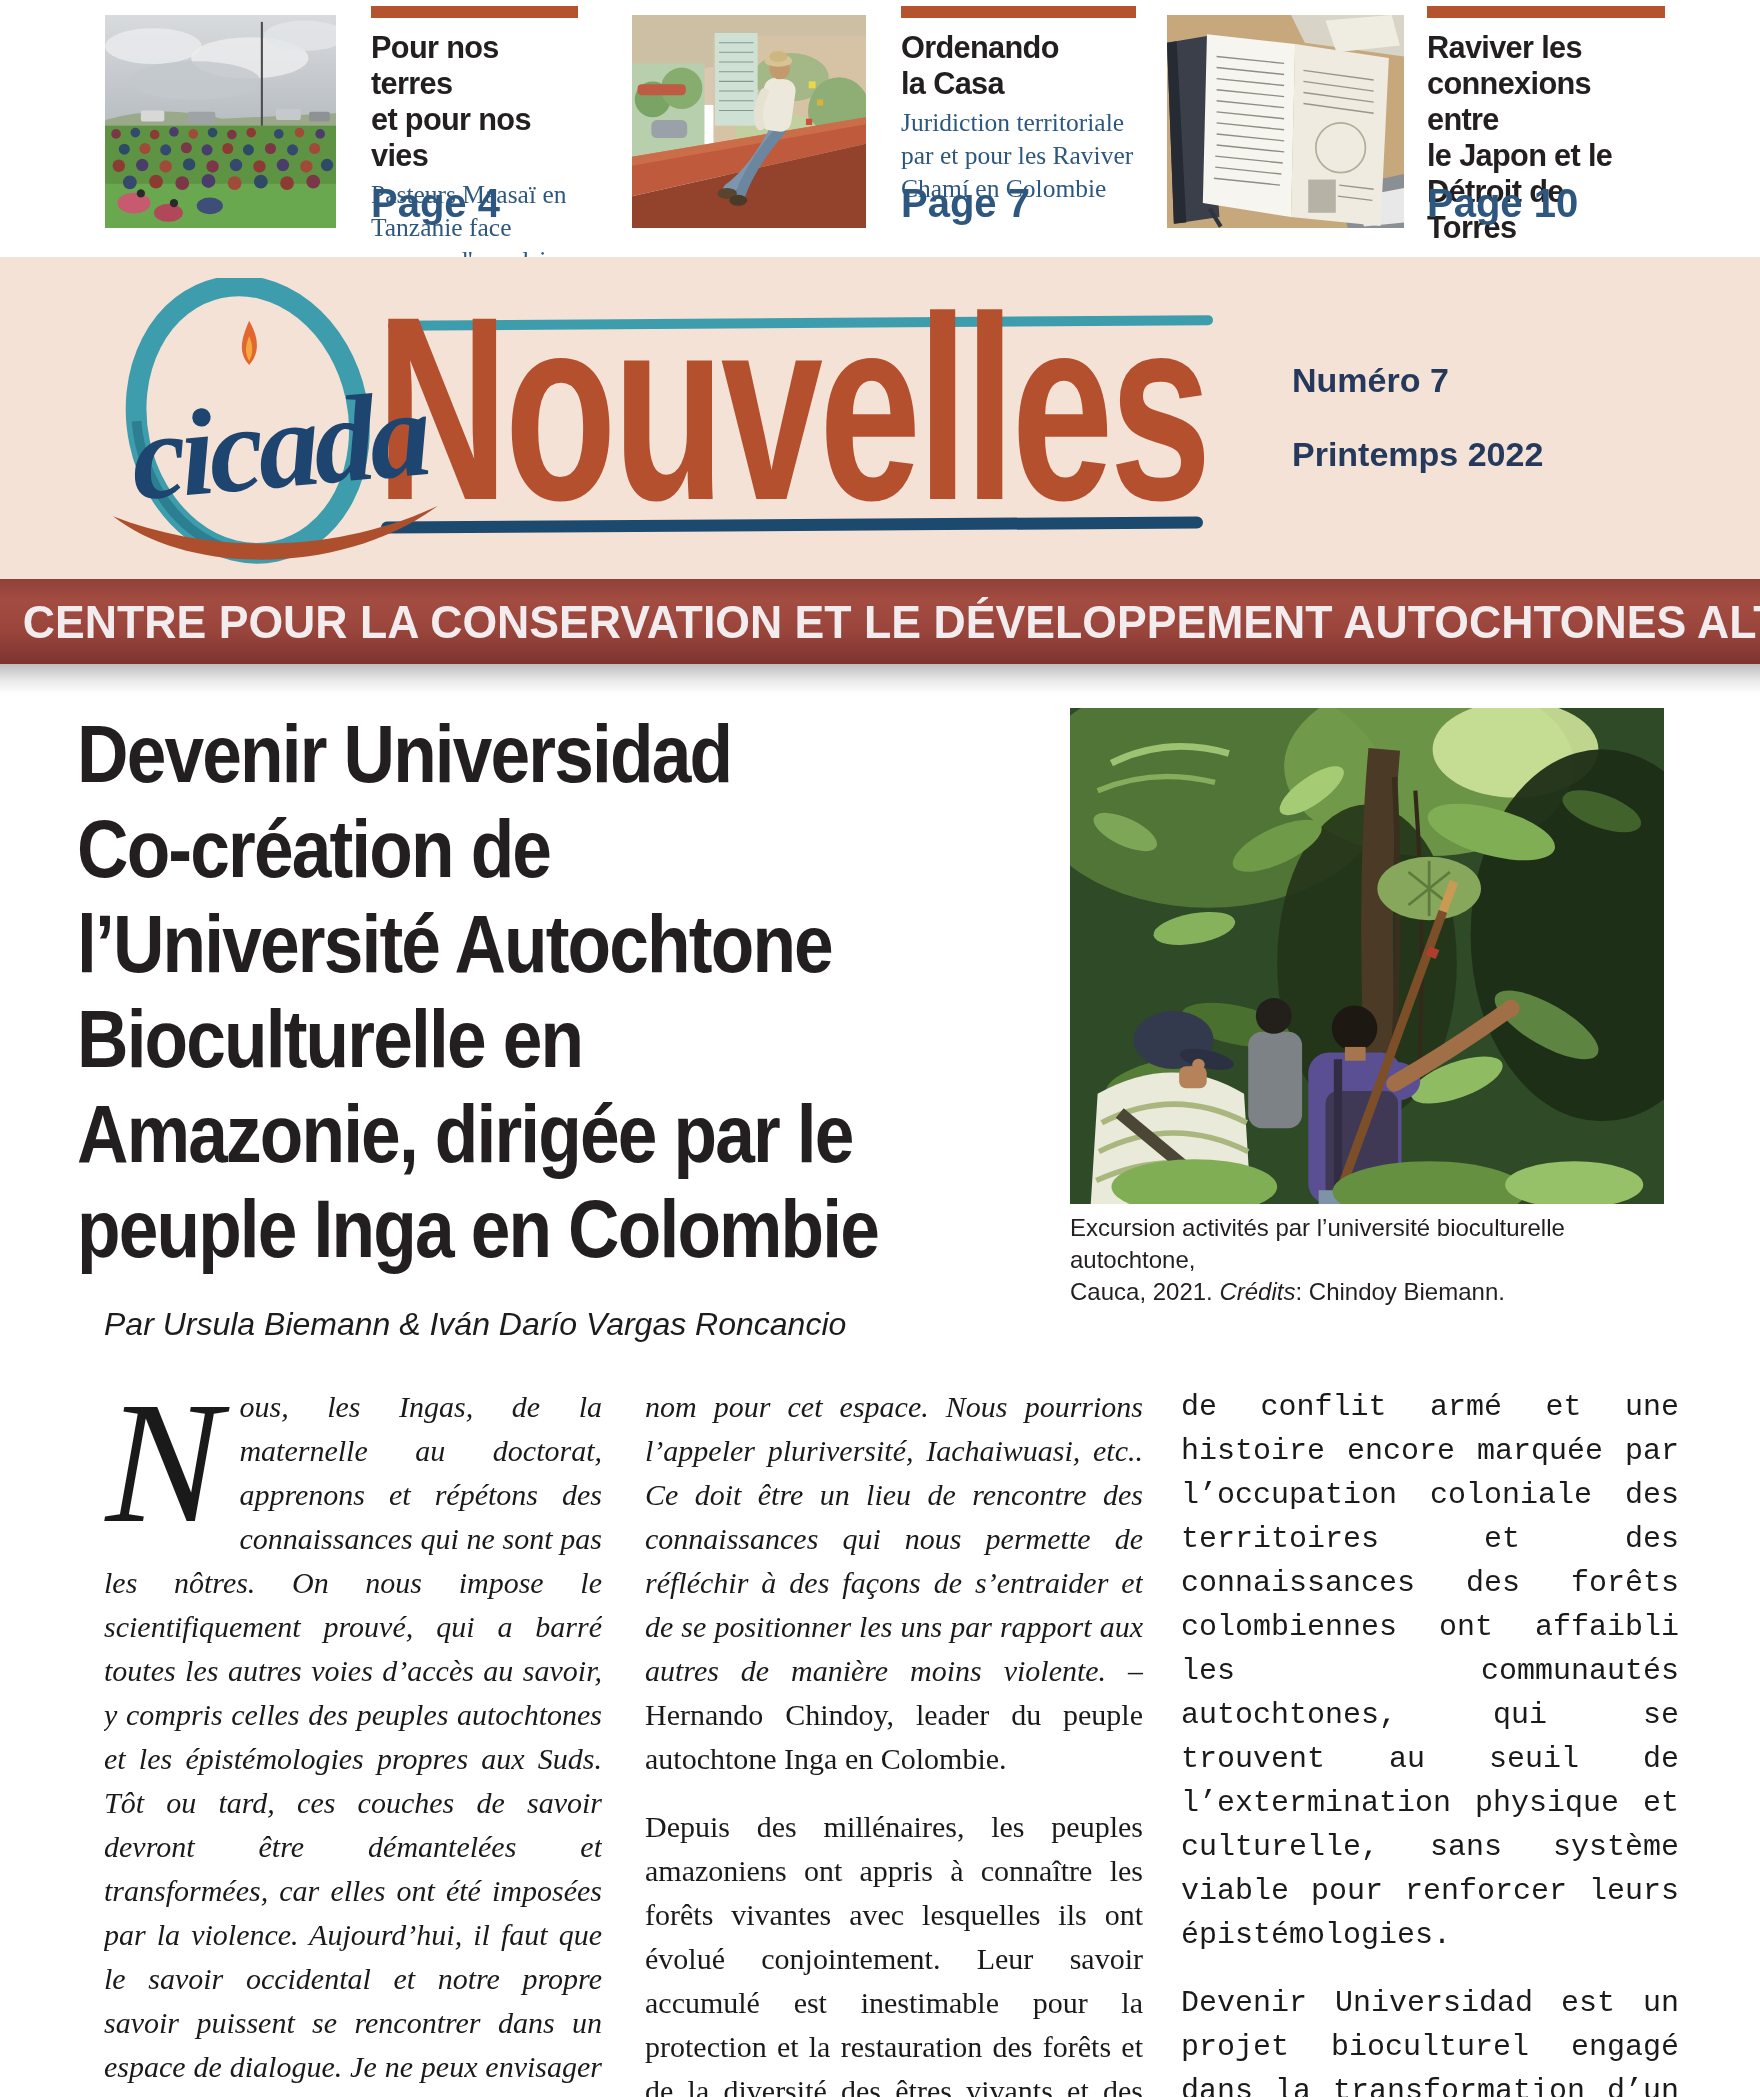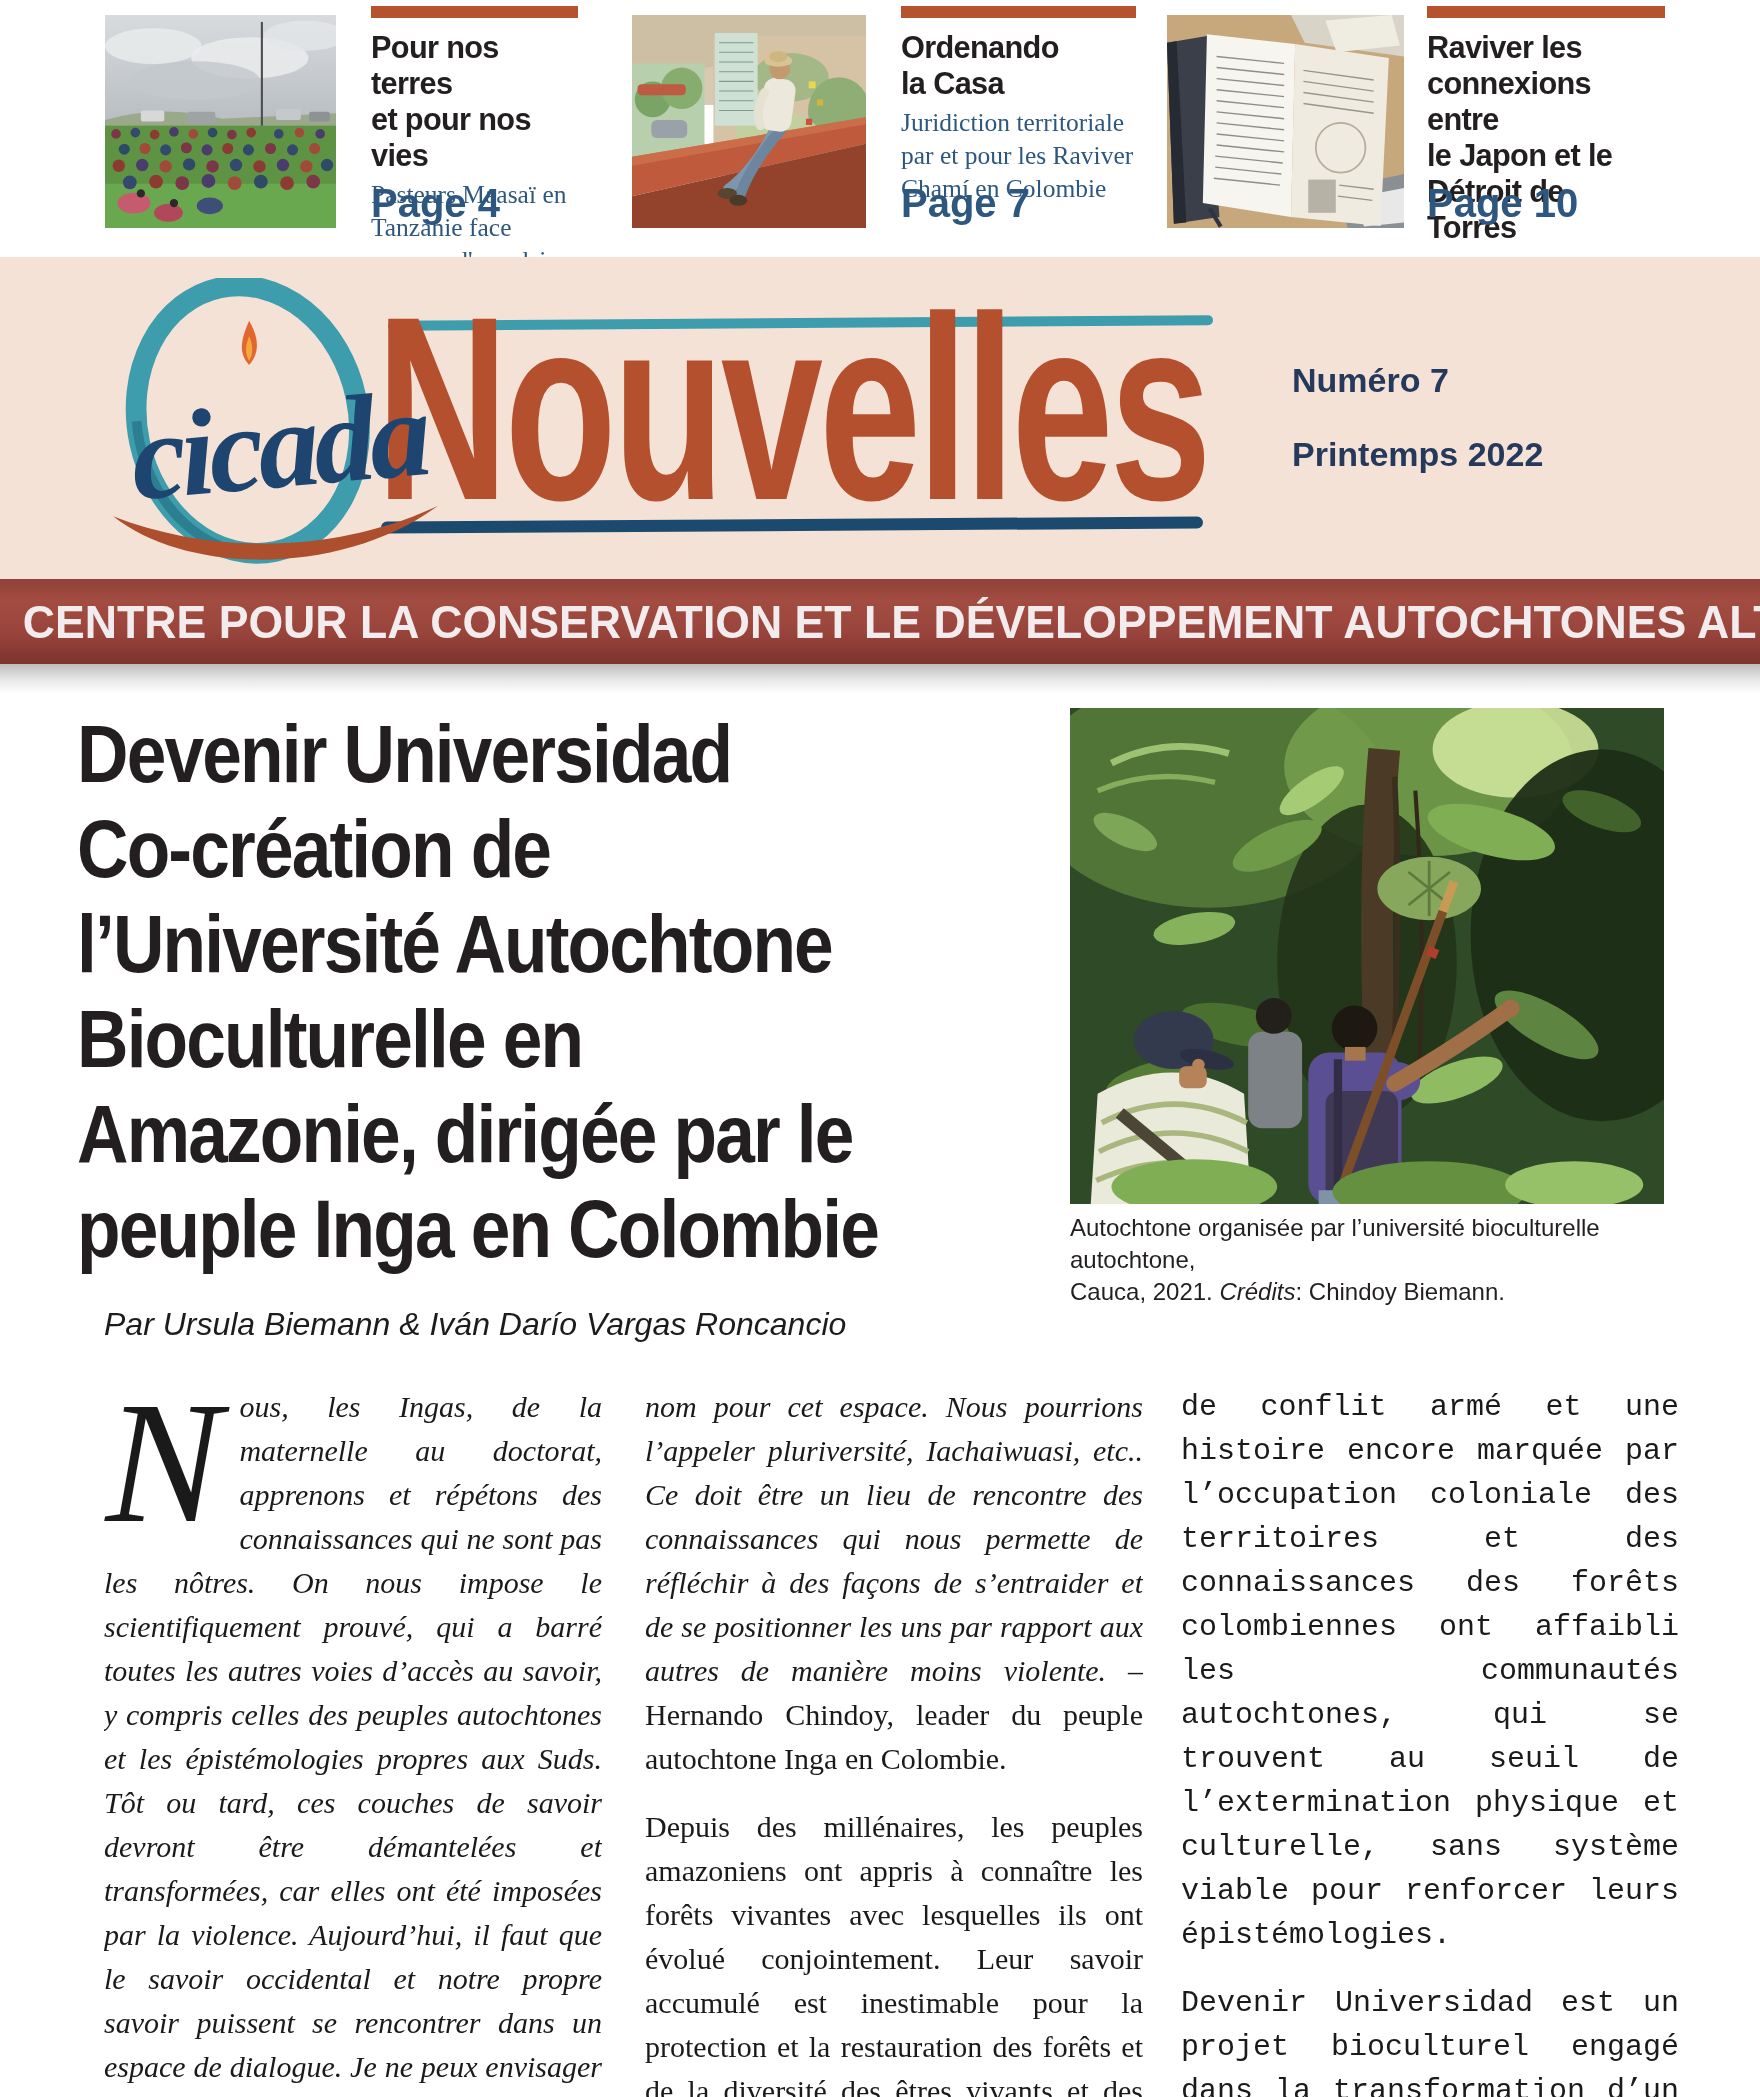--- a/index.html
+++ b/index.html
@@ -326,21 +326,21 @@
       <circle cx="186" cy="518" r="9" fill="#b5825a"></circle>
       <rect x="158" y="520" width="40" height="32" rx="10" fill="#b5825a"></rect>
       <line x1="72" y1="588" x2="226" y2="716" stroke="#4c4637" stroke-width="18"></line>
       <ellipse cx="180" cy="695" rx="120" ry="40" fill="#7fae55"></ellipse>
       <ellipse cx="520" cy="702" rx="140" ry="44" fill="#649040"></ellipse>
       <ellipse cx="730" cy="692" rx="100" ry="34" fill="#97c168"></ellipse>
     </svg>
   </div>
 
   <div class="caption">
-    <div>Autochtone organisée par l’université bioculturelle autochtone,</div>
+    <div>Excursion activités par l’université bioculturelle autochtone,</div>
     <div><span>Cauca, 2021. </span><span class="cred">Crédits</span><span>: Chindoy Biemann.</span></div>
   </div>
 
   <div class="byline">Par Ursula Biemann &amp; Iván Darío Vargas Roncancio</div>
 
   <div class="col c1">
     <p class="it"><span class="dropcap">N</span><span>ous, les Ingas, de la maternelle au doctorat, apprenons et répétons des connaissances qui ne sont pas les nôtres. On nous impose le scientifiquement prouvé, qui a barré toutes les autres voies d’accès au savoir, y compris celles des peuples autochtones et les épistémologies propres aux Suds. Tôt ou tard, ces couches de savoir devront être démantelées et transformées, car elles ont été imposées par la violence. Aujourd’hui, il faut que le savoir occidental et notre propre savoir puissent se rencontrer dans un espace de dialogue. Je ne peux envisager ce dialogue que dans le contexte de ce que nous appelons une université, bien que nous devrions également finir par changer de</span></p>
   </div>
 
   <div class="col c2">

